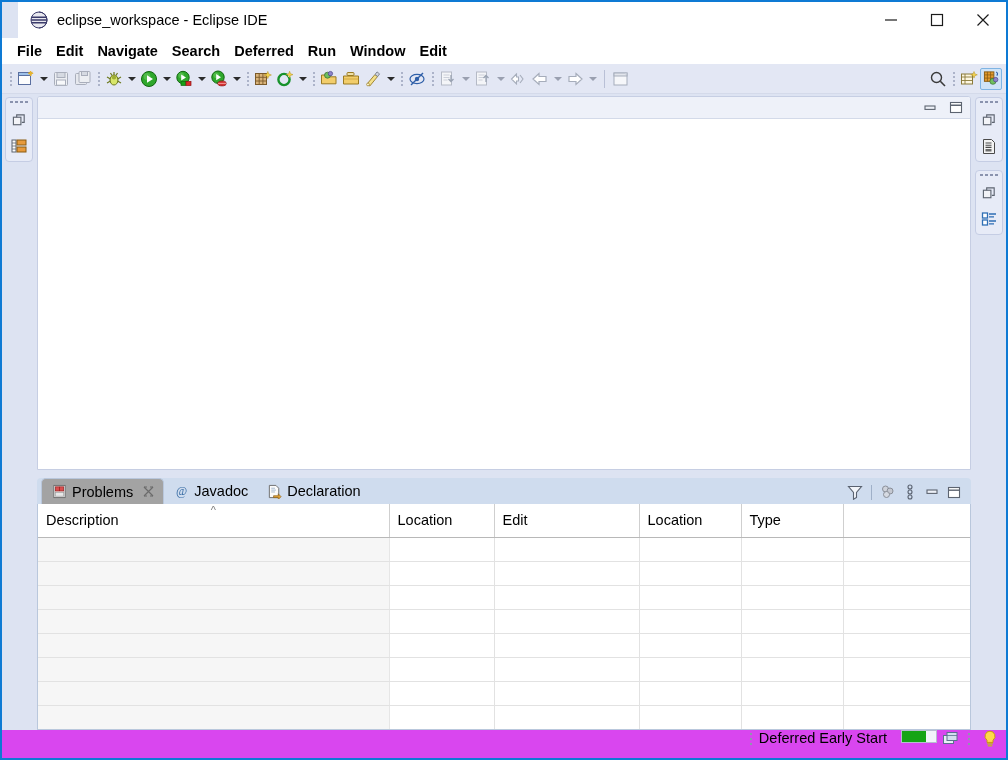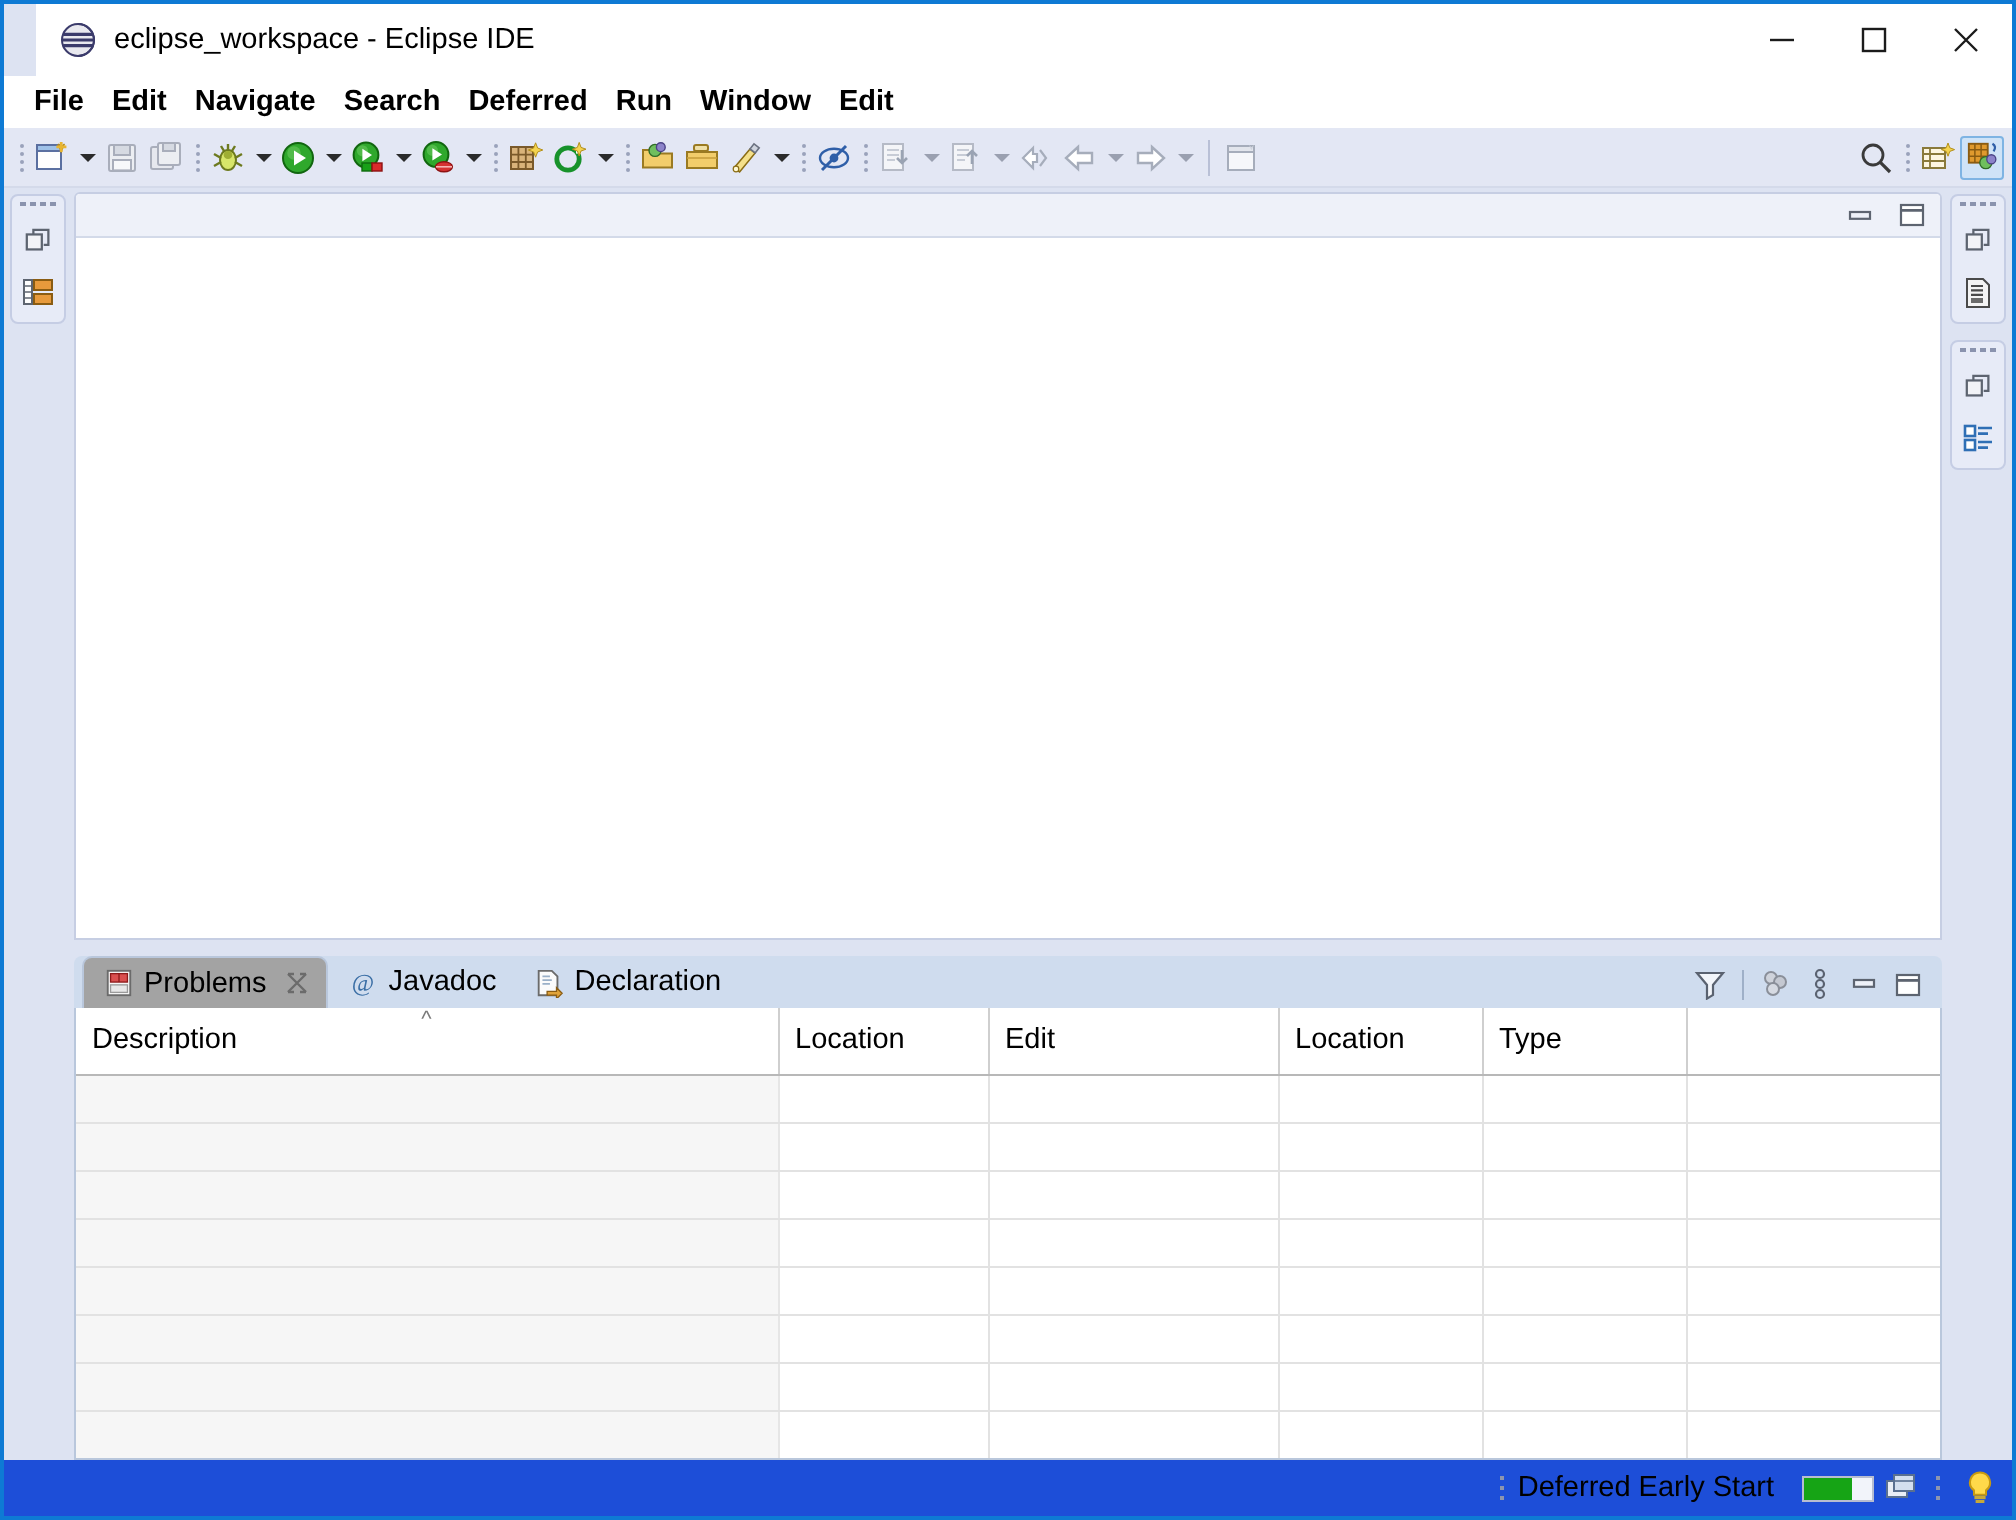--- a/index.html
+++ b/index.html
@@ -188,22 +188,22 @@
     border-right: 1px solid #e2e2e2;
     background: #ffffff; padding: 0;
   }
   table.problems td.desc { background: #f6f6f6; border-right-color: #e6e6e6; }
   table.problems td.last { border-right: none; }
   table.problems th.last { border-right: none; }
 
   
   .statusbar {
     height: 28px; flex: 0 0 28px;
-    background: #1d4ed8;
-    display: flex; align-items: center;
+    background: #d946ef;
+    display: flex; align-items: flex-start;
     padding: 0 6px 0 10px;
   }
   .sb-spacer { flex: 1 1 auto; }
   .sb-grip {
     width: 7px; height: 18px; display: flex; flex-direction: column;
     justify-content: center; align-items: center; gap: 3px; margin: 0 4px;
   }
   .sb-grip i { width: 2px; height: 2px; background: #8d95ae; display: block; }
   .sb-text { font-size: 14.5px; color: #000; white-space: nowrap; }
   .progress {

